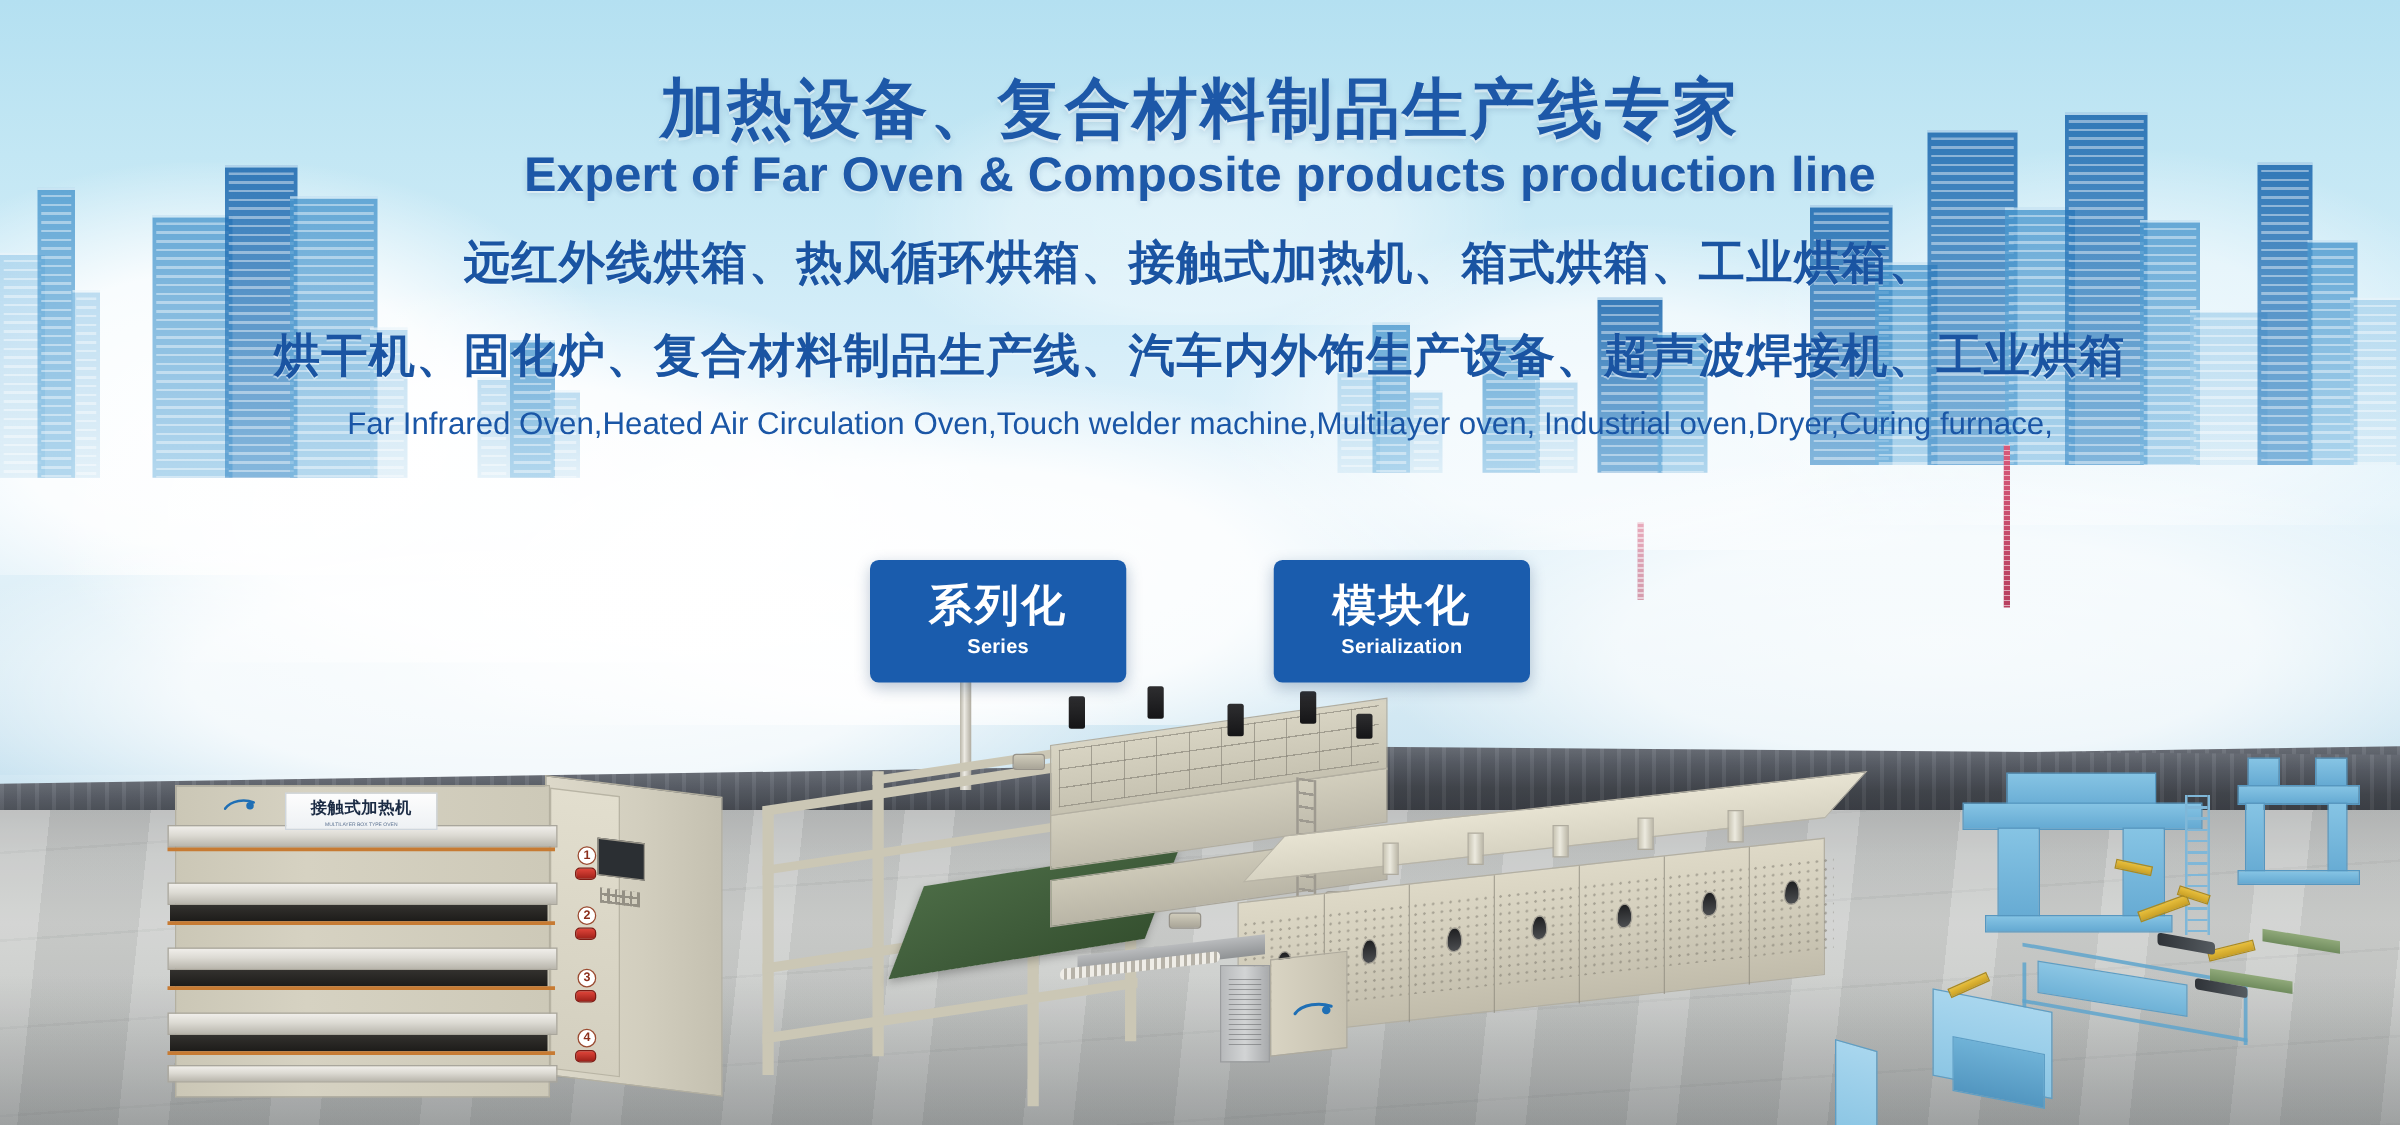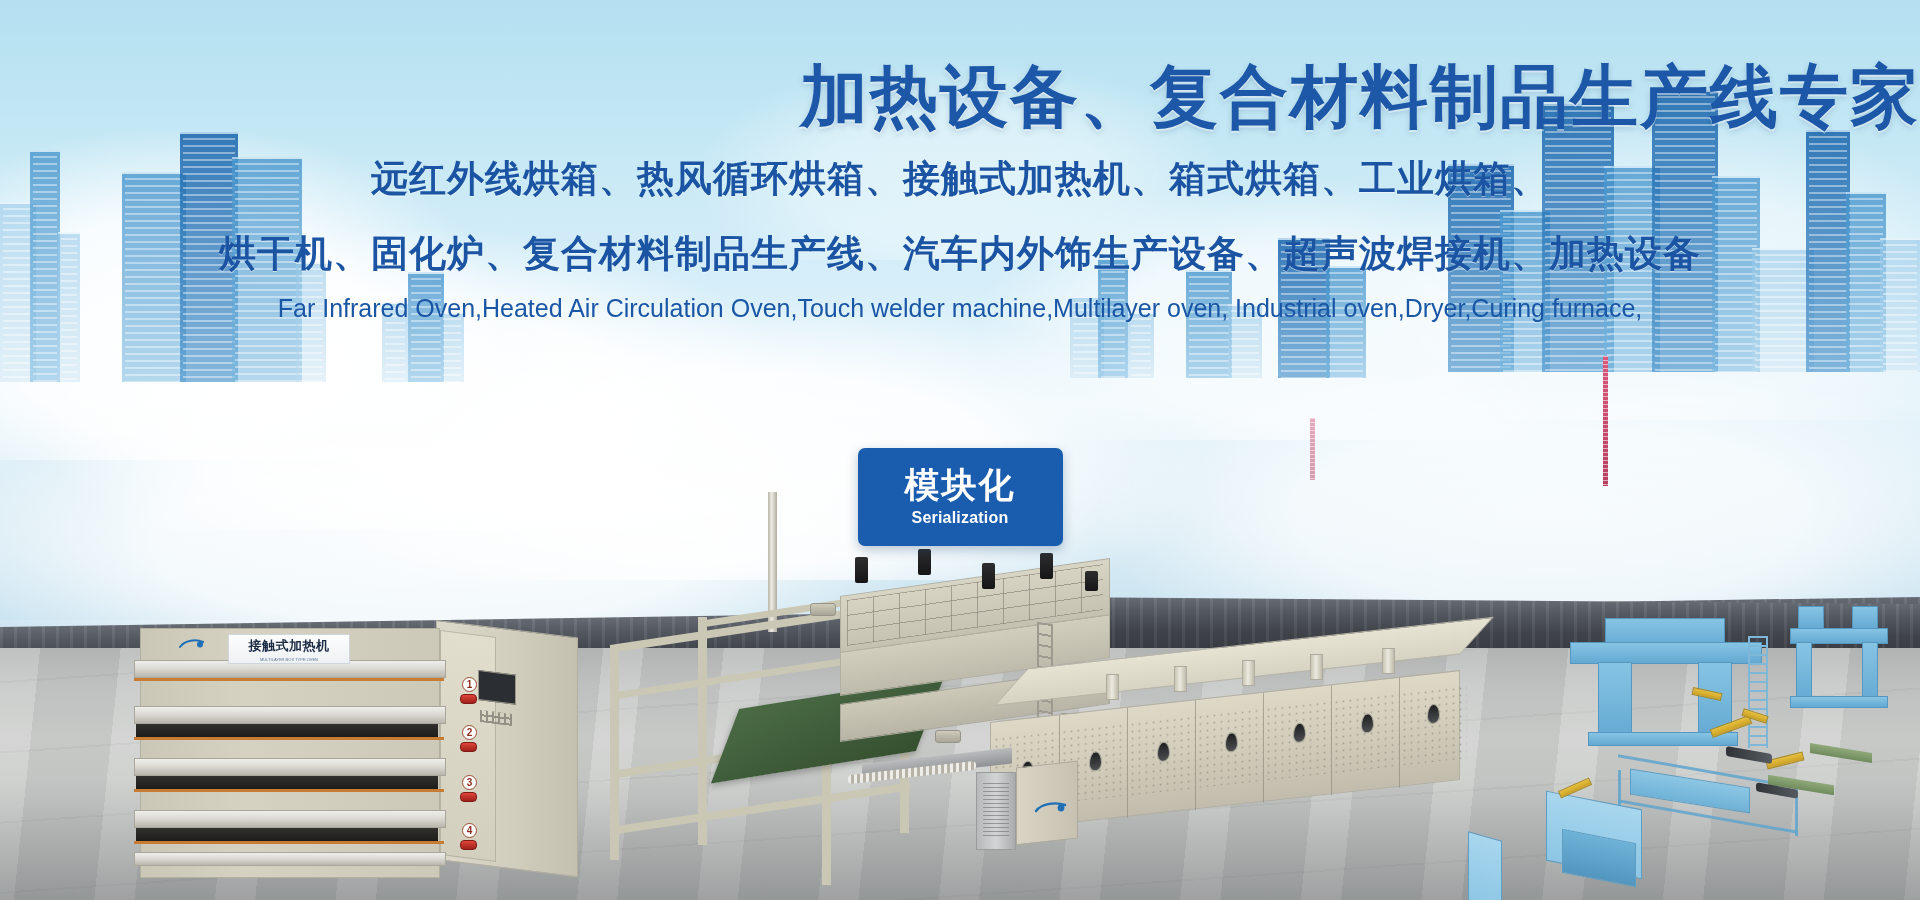--- a/index.html
+++ b/index.html
@@ -85,26 +85,25 @@
     background: linear-gradient(to top, rgba(90,95,100,.30), rgba(0,0,0,0));
   }
 
   
   .textblock {
     position: absolute; left: 0; top: 0; width: 1920px;
     text-align: center; z-index: 40;
     padding-top: 62px;
   }
   .headline-cn {
-    font-size: 68px; font-weight: 800; letter-spacing: 2px;
+    font-size: 52px; font-weight: 800; letter-spacing: 2px;
     color: #1d58a8; line-height: 1.02;
     font-family: "DejaVu Sans", "Liberation Sans", sans-serif;
     text-shadow: 0 2px 0 rgba(255,255,255,.45), 0 3px 6px rgba(20,60,110,.18);
     white-space: nowrap;
-    text-align: right;
   }
   .headline-en {
     margin-top: 6px;
     font-size: 39px; font-weight: 800; letter-spacing: .2px;
     color: #1d58a8; line-height: 1.05;
     text-shadow: 0 1px 0 rgba(255,255,255,.5), 0 2px 5px rgba(20,60,110,.16);
     white-space: nowrap;
   }
   .prod-cn {
     margin-top: 22px;
@@ -573,25 +572,30 @@
       <div style="position:absolute; left:216px; top:150px; width:46px; height:10px;
                   background:linear-gradient(to right,#2f3338,#555b60); transform: skewY(10deg); border-radius:3px;"></div>
       <div style="position:absolute; left:246px; top:186px; width:42px; height:9px;
                   background:linear-gradient(to right,#2f3338,#555b60); transform: skewY(10deg); border-radius:3px;"></div>
     </div>
 
   </div>
 
   <div class="textblock">
     <div class="headline-cn">加热设备、复合材料制品生产线专家</div>
+    <div class="headline-en">Expert of Far Oven &amp; Composite products production line</div>
     <div class="prod-cn">远红外线烘箱、热风循环烘箱、接触式加热机、箱式烘箱、工业烘箱、</div>
-    <div class="prod-cn">烘干机、固化炉、复合材料制品生产线、汽车内外饰生产设备、超声波焊接机、加热设备</div>
+    <div class="prod-cn">烘干机、固化炉、复合材料制品生产线、汽车内外饰生产设备、超声波焊接机、工业烘箱</div>
     <div class="prod-en">Far Infrared Oven,Heated Air Circulation Oven,Touch welder machine,Multilayer oven, Industrial oven,Dryer,Curing furnace,</div>
   </div>
 
   <div class="badges">
+    <div class="badge">
+      <div class="cn">系列化</div>
+      <div class="en">Series</div>
+    </div>
     <div class="badge">
       <div class="cn">模块化</div>
       <div class="en">Serialization</div>
     </div>
   </div>
 
 </div>
 
 </body></html>

